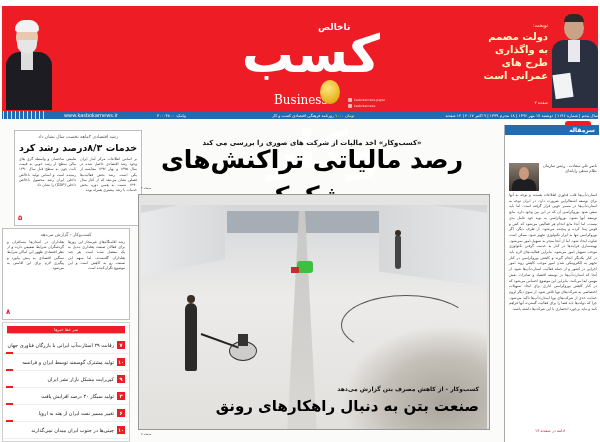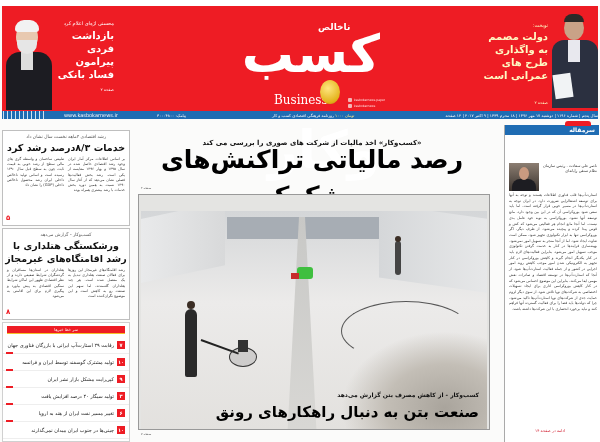--- a/index.html
+++ b/index.html
@@ -52,36 +52,36 @@
   .infobar .issue { position: absolute; left: 410px; top: 1.5px; width: 186px; text-align: right; direction: rtl; }
 
   
   .leftcol { position: absolute; left: 2px; top: 122px; width: 128px; height: 320px; }
   .box { position: absolute; left: 0; width: 128px; border: 1px solid #bfbfbf; background: #fff; }
   .box .kicker { font-size: 4.5px; color: #555; text-align: center; direction: rtl; margin-top: 3px; }
   .box .headline { font-size: 9.5px; font-weight: bold; text-align: center; direction: rtl; color: #111; line-height: 13px; margin-top: 2px; }
   .box .cols { display: flex; direction: rtl; gap: 4px; padding: 3px 4px 0; }
   .box .col { flex: 1; font-size: 3.6px; line-height: 5.2px; color: #333; text-align: justify; direction: rtl; }
   .box .pg { position: absolute; left: 3px; bottom: 3px; color: #ee1c24; font-weight: bold; font-size: 7px; }
-  .box1 { top: 8px; height: 96px; }
+  .box1 { top: 8px; height: 96px; margin-left: 12px; }
   .box2 { top: 106px; height: 92px; }
 
   .news-list { position: absolute; left: 0; top: 200px; width: 128px; height: 120px; border: 1px solid #d0d0d0; background: #fff; }
   .news-list .title-bar { margin: 3px 4px; height: 8px; background: #ee1c24; color: #fff; font-size: 4px; text-align: center; line-height: 8px; direction: rtl; border-bottom: 1px solid #f5c02a; }
   .news-item { position: relative; height: 17px; direction: rtl; display: flex; align-items: center; padding-right: 4px; border-bottom: 1px solid #eee; }
   .news-item .num { width: 8px; height: 8px; background: #ee1c24; color: #fff; font-size: 5px; text-align: center; line-height: 8px; font-weight: bold; margin-left: 3px; flex-shrink: 0; }
   .news-item .txt { font-size: 5px; color: #222; white-space: nowrap; }
   .news-item .dash { position: absolute; left: 3px; bottom: -1px; width: 7px; height: 2px; background: #ee1c24; }
 
   
   .main-kicker { position: absolute; left: 134px; top: 131px; width: 356px; text-align: center; font-size: 7px; font-weight: bold; direction: rtl; color: #111; margin-top: 8px; }
   .main-headline { position: absolute; left: 134px; top: 142px; width: 356px; text-align: center; font-size: 25px; font-weight: bold; direction: rtl; color: #000; letter-spacing: -1px; line-height: 36px; }
   .pageref-small { position: absolute; font-size: 3px; color: #555; }
   .photo-frame { position: absolute; left: 138px; top: 194px; width: 352px; height: 236px; border: 1px solid #999; background: #e4e4e2; overflow: hidden; }
-  .photo { position: absolute; left: 2px; top: 16px; width: 346px; height: 230px; overflow: hidden; background: linear-gradient(180deg, #d4d6d8 0%, #ecebea 40%, #e2e0dd 100%); text-align: right; }
+  .photo { position: absolute; left: 2px; top: 10px; width: 346px; height: 230px; overflow: hidden; background: linear-gradient(180deg, #d4d6d8 0%, #ecebea 40%, #e2e0dd 100%); text-align: right; }
   .wall-left { position: absolute; left: 0; top: 8px; width: 84px; height: 64px; background: linear-gradient(90deg, #e9eaeb, #d8d9da); transform: skewY(-12deg); transform-origin: left top; }
   .wall-back { position: absolute; left: 86px; top: 6px; width: 156px; height: 22px; background: #a7adb4; }
   .wall-right { position: absolute; left: 238px; top: 8px; width: 110px; height: 74px; background: linear-gradient(90deg, #d5d7d9, #e7e8e9); transform: skewY(8deg); transform-origin: right top; }
   .walkway { position: absolute; left: 146px; top: 6px; width: 30px; height: 224px; background: linear-gradient(180deg, #c8c8c6, #d9d8d5); clip-path: polygon(40% 0, 60% 0, 100% 100%, 0 100%); }
   .floor-rough { position: absolute; left: 200px; top: 120px; width: 148px; height: 110px; background: radial-gradient(ellipse at 70% 70%, #a9a49c 0%, #c3beb6 40%, transparent 70%); }
   .arc { position: absolute; left: 200px; top: 90px; width: 130px; height: 60px; border: 1px solid #555; border-radius: 50%; border-right-color: transparent; border-bottom-color: transparent; }
   .worker { position: absolute; background: #2a2a2a; }
   .worker1 { left: 44px; top: 98px; width: 12px; height: 68px; border-radius: 6px 6px 2px 2px; }
   .worker1 .hd { position: absolute; left: 2px; top: -8px; width: 8px; height: 8px; border-radius: 50%; background: #3b2e25; }
   .worker2 { left: 254px; top: 30px; width: 6px; height: 34px; border-radius: 3px; background: #444; }
@@ -116,25 +116,20 @@
   <div class="masthead-topstrip"></div>
 
   <div class="masthead">
     <div class="left-photo">
       <div class="robe"></div>
         <div class="collar"></div>
         <div class="head"></div>
         <div class="turban"></div>
         <div class="beard"></div>
     </div>
-    <div class="left-teaser">
-      <div class="kicker">محسنی اژه‌ای اعلام کرد</div>
-      <div class="headline">بازداشت فردی پیرامون فساد بانکی</div>
-      <div class="pageref">صفحه ۲</div>
-    </div>
 
     <div class="logo-wrap">
       <div class="logo-sub">ناخالص</div>
       <div class="logo-text">کسب وکار</div>
       <div class="logo-en">Business</div>
     </div>
     <div class="coin"></div>
     <div class="social">
       <div class="row">
         <span class="ico"></span>
@@ -175,21 +170,20 @@
       <div class="headline">خدمات ۸/۳درصد رشد کرد</div>
       <div class="cols">
         <div class="col">بر اساس اطلاعات مرکز آمار ایران وجود رشد اقتصادی حاصل شده در سال ۱۳۹۵ و بهار ۱۳۹۶ مقایسه از یکی است. رشد بخش فعالیت‌ها فصلی نشان می‌دهد که از آغاز سال ۱۳۹۰ نسبت به همین دوره بخش خدمات با رشد بیشتری همراه بوده</div>
         <div class="col">طبیعی ساختمان و واسطه گری های مالی سطح از رشد خوبی به قیمت ثابت چون به سطح قبل سال ۱۳۹۰ رسیده است و اساس تولید ناخالص داخلی ایران رشد محصول ناخالص داخلی (GDP) را نشان داد</div>
       </div>
       <span class="pg">۵</span>
     </div>
 
     <div class="box box2">
       <div class="kicker">کسب‌وکار - گزارش می‌دهد</div>
-      <div class="headline">ورشکستگی هتلداری با رشد اقامتگاه‌های غیرمجاز</div>
       <div class="cols">
         <div class="col">رشد اقامتگاه‌های غیرمجاز این روزها برای فعالان صنعت هتلداری تبدیل به یک معضل شده است. هر چند هتلداران گله‌مندند، اما سهم این صنعت رو به کاهش است و این موضوع نگران‌کننده است</div>
         <div class="col">هتلداران در استان‌ها مسافران و گردشگران شرایط ضعیفی دارند و از نظر اقتصادی ظهور این اماکن شرایط سنگین اقتصادی به پیش بیاورد و پیگیری لازم برای این اقامتی به می‌شود</div>
       </div>
       <span class="pg">۸</span>
     </div>
 
     <div class="news-list">
       <div class="title-bar">سر خط خبرها</div>
       <div class="news-item">

